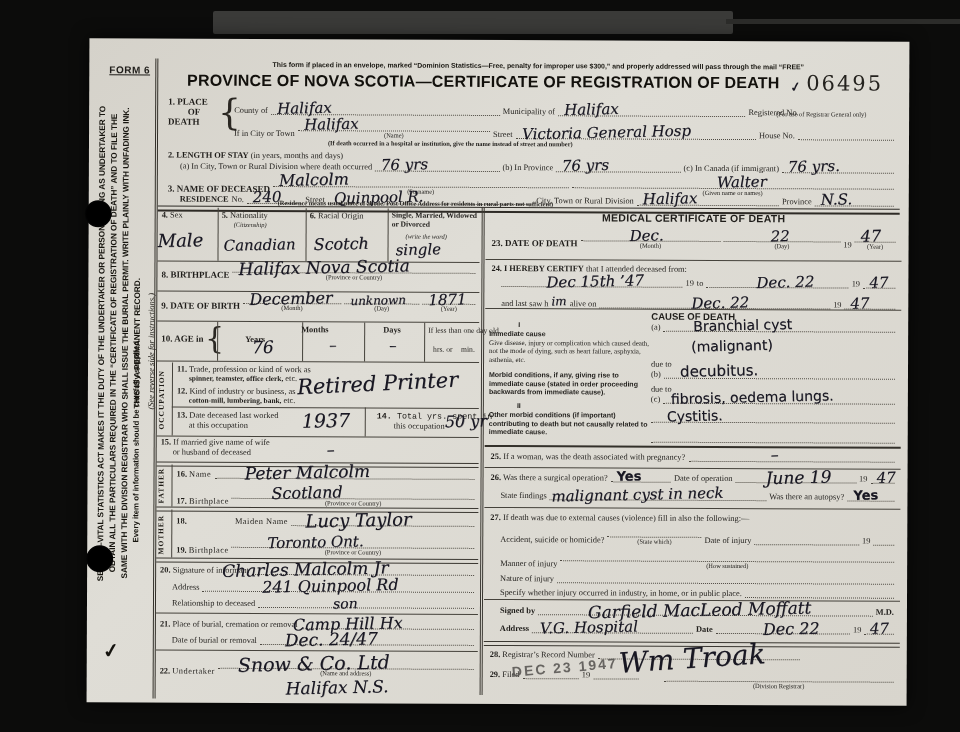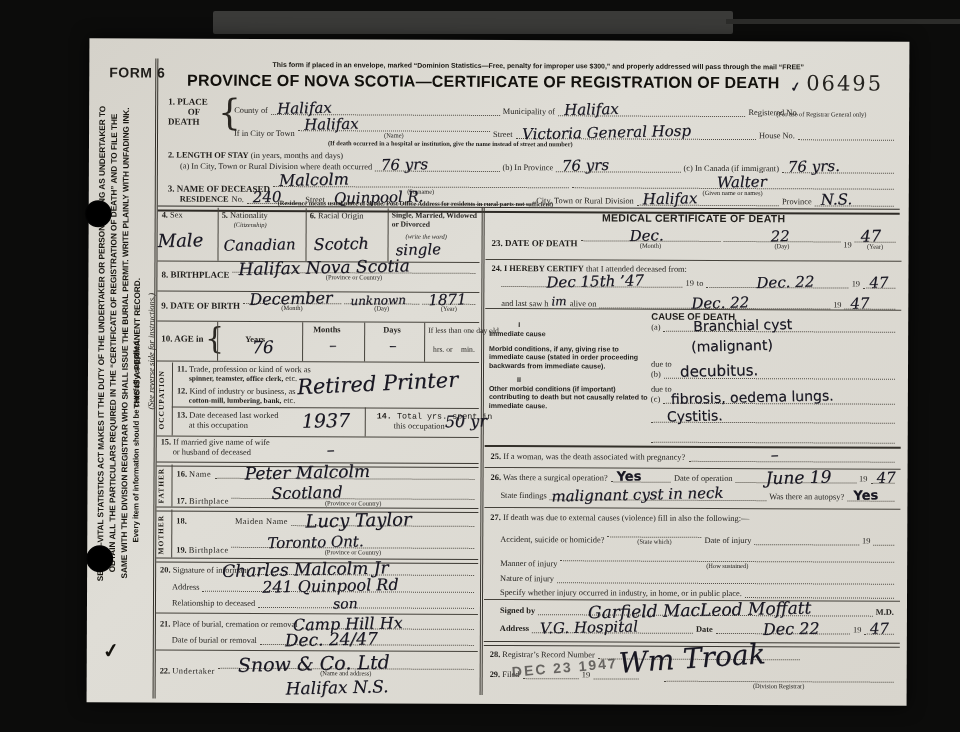--- a/index.html
+++ b/index.html
@@ -17,21 +17,21 @@
   
   .vtext{writing-mode:vertical-rl;transform:rotate(180deg);text-orientation:mixed;}
   .sb-act{position:absolute;left:8px;top:66px;height:478px;width:48px;
           font-family:"Liberation Sans",sans-serif;font-weight:bold;font-size:8.2px;line-height:1.45;
           text-align:center;color:#17150f;}
   .sb-note{position:absolute;left:58px;top:182px;height:262px;width:13px;
            font-size:8.5px;font-style:italic;text-align:center;color:#24221c;}
   .sb-supply{position:absolute;left:44px;top:268px;height:268px;width:13px;
              font-family:"Liberation Sans",sans-serif;font-weight:bold;font-size:7.8px;text-align:center;color:#17150f;}
   .sb-check{position:absolute;left:16px;top:600px;font-size:20px;font-weight:bold;color:#15130e;transform:rotate(-8deg);}
-  .form-no{position:absolute;left:20px;top:26px;font-family:"Liberation Sans",sans-serif;font-weight:bold;font-size:14px;letter-spacing:.5px;}
+  .form-no{position:absolute;left:20px;top:26px;font-family:"Liberation Sans",sans-serif;font-weight:bold;font-size:10px;letter-spacing:.5px;text-decoration:underline;}
 
   
   .form{position:absolute;left:66px;top:20px;width:746px;height:640px;
         border-left:3px double #33302a;}
   .colsplit{position:absolute;left:324px;top:147px;width:0;height:488px;border-left:3px double #3a3731;}
   .hdr-rule{position:absolute;left:0;top:147px;width:742px;height:3px;border-top:1px solid #2e2b26;border-bottom:2px solid #2e2b26;}
 
   .abs{position:absolute;}
   .t{font-size:8.4px;white-space:nowrap;}
   .n{font-weight:bold;}
@@ -250,21 +250,21 @@
 
         <div class="abs" style="left:0;top:114px;width:322px;height:39px;">
           <div class="abs t n" style="left:4px;top:12px;font-size:9px;"><span>10.</span> <span>AGE in</span></div>
           <div class="abs brace" style="left:48px;top:2px;font-size:30px;line-height:1;">{</div>
           <div class="vr" style="left:60px;top:0;height:39px;"></div>
           <div class="vr" style="left:145px;top:0;height:39px;"></div>
           <div class="vr" style="left:207px;top:0;height:39px;"></div>
           <div class="vr" style="left:267px;top:0;height:39px;"></div>
           <div class="abs t n" style="left:88px;top:3px;margin-top:10px;">Years</div>
           <div class="abs hw" style="left:95px;top:15px;font-size:17px;">76</div>
-          <div class="abs t n" style="left:156px;top:3px;">Months</div>
+          <div class="abs t n" style="left:144px;top:3px;">Months</div>
           <div class="abs hw" style="left:172px;top:14px;font-size:15px;">–</div>
           <div class="abs t n" style="left:226px;top:3px;">Days</div>
           <div class="abs hw" style="left:232px;top:14px;font-size:15px;">–</div>
           <div class="abs t" style="left:271px;top:3px;font-size:7.6px;">If less than one day old</div>
           <div class="abs t" style="left:276px;top:22px;font-size:7.6px;">hrs.  or</div>
           <div class="abs t" style="left:304px;top:22px;font-size:7.6px;">min.</div>
           <div class="hr" style="top:39px;"></div>
         </div>
 
         <div class="abs" style="left:0;top:155px;width:322px;height:73px;">
@@ -443,20 +443,21 @@
           <span class="dots" style="flex:.22;">
               <i class="hw" style="font-size:15px;bottom:-4px;">47</i>
             </span>
         </div>
         <div class="hr" style="top:99px;"></div>
 
         <div class="cdt" style="position:absolute;left:0;top:101px;width:100%;">CAUSE OF DEATH</div>
         <div class="abs" style="left:4px;top:112px;width:160px;">
           <div class="smdescb" style="text-align:center;width:60px;">I</div>
           <div class="smdescb">Immediate cause</div>
+          <div class="smdesc" style="white-space:normal;">Give disease, injury or complication which caused death, not the mode of dying, such as heart failure, asphyxia, asthenia, etc.</div>
           <div class="smdescb" style="white-space:normal;margin-top:6px;">Morbid conditions, if any, giving rise to immediate cause (stated in order proceeding backwards from immediate cause).</div>
           <div class="smdescb" style="text-align:center;width:60px;margin-top:5px;">II</div>
           <div class="smdescb" style="white-space:normal;">Other morbid conditions (if important) contributing to death but not causally related to immediate cause.</div>
         </div>
         <div class="abs" style="left:166px;top:108px;width:244px;">
           <div class="line" style="margin-top:4px;">
             <span class="t">(a)</span>
             <span class="dots">
                 <i class="hw" style="font-family:'DejaVu Sans',sans-serif;font-style:normal;font-size:14px;bottom:-2px;left:30px;">Branchial cyst</i>
               </span>

